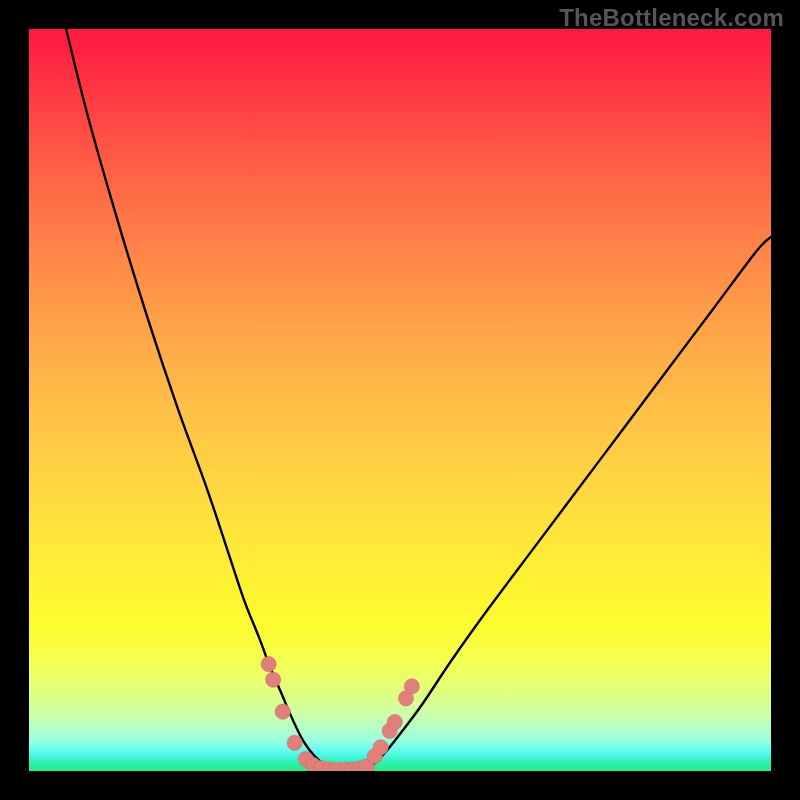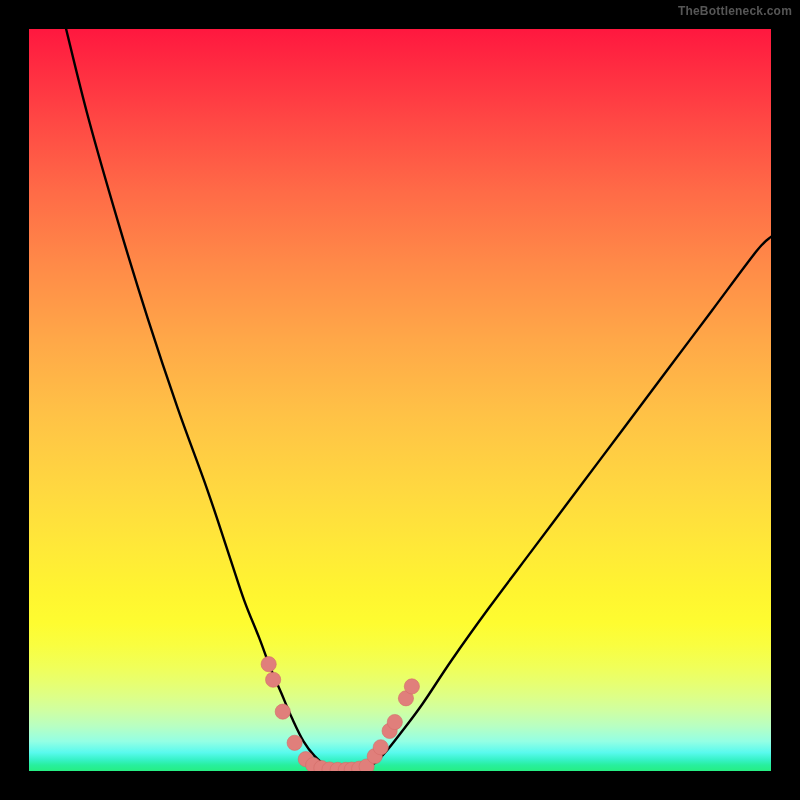--- a/index.html
+++ b/index.html
@@ -42,23 +42,23 @@
       #94ffe4 96%,
       #5afaee 97.5%,
       #36f2c7 98.5%,
       #28ef9e 99.2%,
       #26ef83 100%
     );
   }
   .watermark {
     position: absolute;
     top: 4px;
-    right: 8px;
+    right: 16px;
     font-family: Arial, Helvetica, sans-serif;
-    font-size: 12px;
+    font-size: 24px;
     font-weight: 600;
     color: #565656;
     letter-spacing: 0.2px;
   }
   svg.curves {
     position: absolute;
     inset: 0;
   }
 </style>
 </head>

